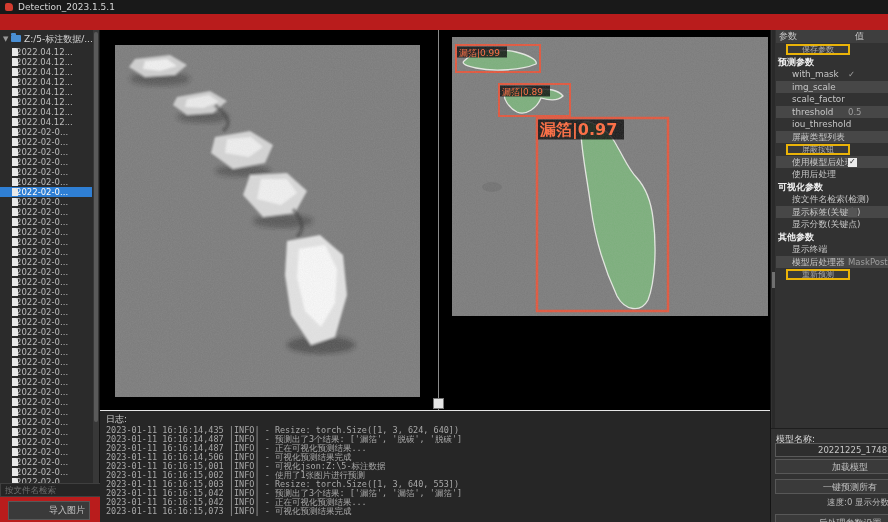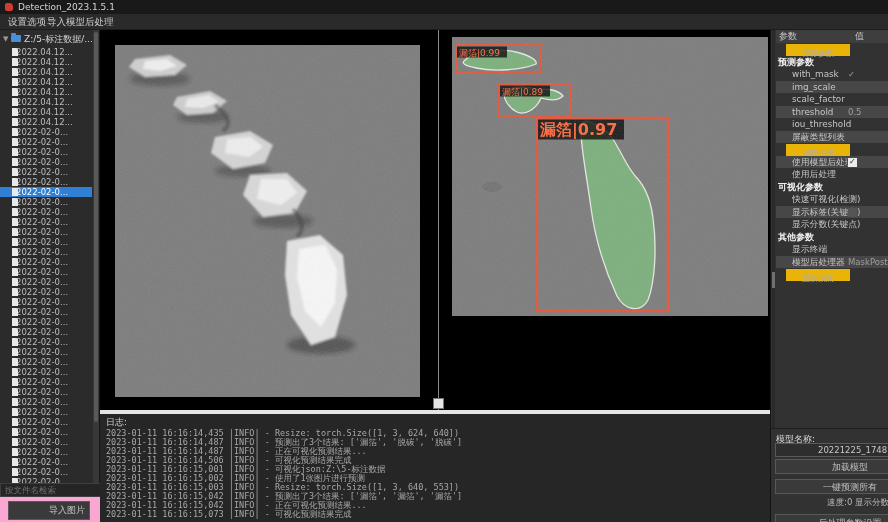--- a/index.html
+++ b/index.html
@@ -1,19 +1,19 @@
 <!DOCTYPE html>
 <html><head>
 <meta charset="utf-8">
 <style>
   * { margin:0; padding:0; box-sizing:border-box; }
   body { background:#111; }
   .window {
     position:relative; width:888px; height:522px; overflow:hidden;
-    background:#f9a8d4; font-family:"DejaVu Sans", sans-serif; color:#c8c8c8;text-decoration:underline;
+    background:#b91c1c; font-family:"DejaVu Sans", sans-serif; color:#c8c8c8;text-decoration:underline;
     -webkit-font-smoothing:antialiased;
   }
   
   .titlebar { position:absolute; left:0; top:0; width:888px; height:14px; background:#191919; }
   .app-icon { position:absolute; left:5px; top:3px; width:8px; height:8px; background:#d23b2f; border-radius:2px 4px 2px 2px; }
   .title-text { position:absolute; left:18px; top:2px; font-size:9px; color:#d5d5d5; }
   .menubar { position:absolute; left:0; top:14px; width:888px; height:16px; background:#2a2a2a; border-bottom:1px solid #1c1c1c; }
   .menu-item { position:absolute; top:2px; font-size:9.5px; color:#d0d0d0; cursor:default; }
   
   .tree-panel { position:absolute; left:0; top:30px; width:100px; height:453px; background:#2b2b2b; border-right:1px solid #161616; overflow:hidden; }
@@ -31,37 +31,37 @@
   .search-box::placeholder { color:#6e6e6e; }
   .import-btn { position:absolute; left:8px; top:501px; width:82px; height:19px; background:#3a3a3a; border:1px solid #585858; color:#c4c4c4; font-size:9px; font-family:"DejaVu Sans", sans-serif;padding-left:36px; }
   
   .image-area { position:absolute; left:100px; top:30px; width:670px; height:380px; background:#000; overflow:hidden; }
   .img-panel { position:absolute; background:#7b7b7b; overflow:hidden; }
   .img-left { left:15px; top:15px; width:305px; height:352px; }
   .img-right { left:352px; top:7px; width:316px; height:279px; }
   .splitter { position:absolute; left:338px; top:0; width:1px; height:380px; background:#8a8a8a; }
   .splitter-handle { position:absolute; left:333px; top:368px; width:11px; height:11px; background:#e6e6e6; border:1px solid #777; }
   
-  .log-area { position:absolute; left:100px; top:410px; width:670px; height:112px; background:#262626; border-top:4px solid #e5e5e5; overflow:hidden; }
+  .log-area { position:absolute; left:100px; top:410px; width:670px; height:112px; background:#262626; border-top:1px solid #e5e5e5; overflow:hidden; }
   .log-title { position:absolute; left:6px; top:2px; font-size:9px; color:#cfcfcf; }
   .log-lines { position:absolute; left:6px; top:15px; right:2px; }
   .log-line { font-family:"DejaVu Sans Mono", monospace; font-size:8.5px; line-height:9px; color:#a8a8a8; white-space:pre; }
   
   .right-panel { position:absolute; left:770px; top:30px; width:118px; height:492px; background:#323232; border-left:1px solid #141414; }
   .rp-scroll { position:absolute; left:1px; top:0; width:3px; height:398px; background:#2a2a2a; }
   .rp-thumb { position:absolute; left:0; top:242px; width:3px; height:16px; background:#707070; }
   .params { position:absolute; left:5px; top:0; width:130px; }
   .p-head { position:relative; height:13px; line-height:13px; background:#3e3e3e; font-size:9px; color:#cfcfcf; }
   .p-head .h1 { position:absolute; left:3px; } .p-head .h2 { position:absolute; left:79px; }
   .p-row { position:relative; height:12.5px; line-height:12.5px; font-size:8.8px; color:#c6c6c6; white-space:nowrap; }
   .p-row.alt { background:#474747; }
   .p-row .lbl { position:absolute; left:16px; }
   .p-row.section .lbl { left:2px; color:#f0f0f0; font-weight:bold; font-size:9px; }
   .p-row .val { position:absolute; left:72px; color:#9e9e9e; font-size:8.5px; }
-  .p-btn { position:absolute; left:10px; top:1px; height:11px; min-width:64px; background:#3a3a3a; border:6px solid #eab308; color:#adadad; font-size:8px; line-height:8px; padding:0 6px; font-family:"DejaVu Sans", sans-serif; }
+  .p-btn { position:absolute; left:10px; top:1px; height:11px; min-width:64px; background:#3a3a3a; border:2px solid #eab308; color:#adadad; font-size:8px; line-height:8px; padding:0 6px; font-family:"DejaVu Sans", sans-serif; }
   .cb { position:absolute; left:72px; top:2px; width:9px; height:9px; background:#ececec; }
   .cb.checked::after { content:"\2713"; position:absolute; left:1px; top:-2px; font-size:8px; color:#222; }
   .cb.unchecked { background:#555; }
   
   .model-sec { position:absolute; left:0; top:398px; width:118px; height:94px; border-top:1px solid #1e1e1e; }
   .model-label { position:absolute; left:5px; top:4px; font-size:9px; color:#d8d8d8; }
   .model-name { position:absolute; left:4px; top:14px; width:126px; height:14px; line-height:12px; background:#2e2e2e; border:1px solid #5a5a5a; font-size:8.5px; color:#c8c8c8; text-align:right; padding-right:2px; }
   .model-btn { position:absolute; left:4px; height:15px; width:150px; background:#3a3a3a; border:1px solid #585858; color:#c0c0c0; font-size:9px; line-height:12px; text-align:center; font-family:"DejaVu Sans", sans-serif; }
   .btn-load { top:30px; }
   .btn-all  { top:50px; }
@@ -71,24 +71,20 @@
 </head>
 <body>
 
 <div class="window">
 
   <div class="titlebar">
     <div class="app-icon"></div>
     <div class="title-text">Detection_2023.1.5.1</div>
   </div>
 
-  <div class="menubar">
-    <div class="menu-item" style="left:8px">设置选项</div>
-    <div class="menu-item" style="left:47px">导入模型后处理</div>
-  </div>
 
   <div class="tree-panel">
     <div class="tree-root">
       <span class="tree-arrow">▼</span>
       <span class="folder-icon"></span>
       <span>Z:/5-标注数据/...</span>
     </div>
     <div class="tree-items">
         <div class="tree-item"><span class="file-icon"></span><span>2022.04.12...</span></div>
         <div class="tree-item"><span class="file-icon"></span><span>2022.04.12...</span></div>
@@ -273,21 +269,21 @@
             <span class="lbl">使用模型后处理</span>
             <span class="cb checked"></span>
           </div>
           <div class="p-row">
             <span class="lbl">使用后处理</span>
           </div>
           <div class="p-row section">
             <span class="lbl">可视化参数</span>
           </div>
           <div class="p-row">
-            <span class="lbl">快速可视化(检测)</span>
+            <span class="lbl">按文件名检索(检测)</span>
           </div>
           <div class="p-row alt">
             <span class="lbl">显示标签(关键点)</span>
             <span class="cb unchecked"></span>
           </div>
           <div class="p-row">
             <span class="lbl">显示分数(关键点)</span>
           </div>
           <div class="p-row section">
             <span class="lbl">其他参数</span>

